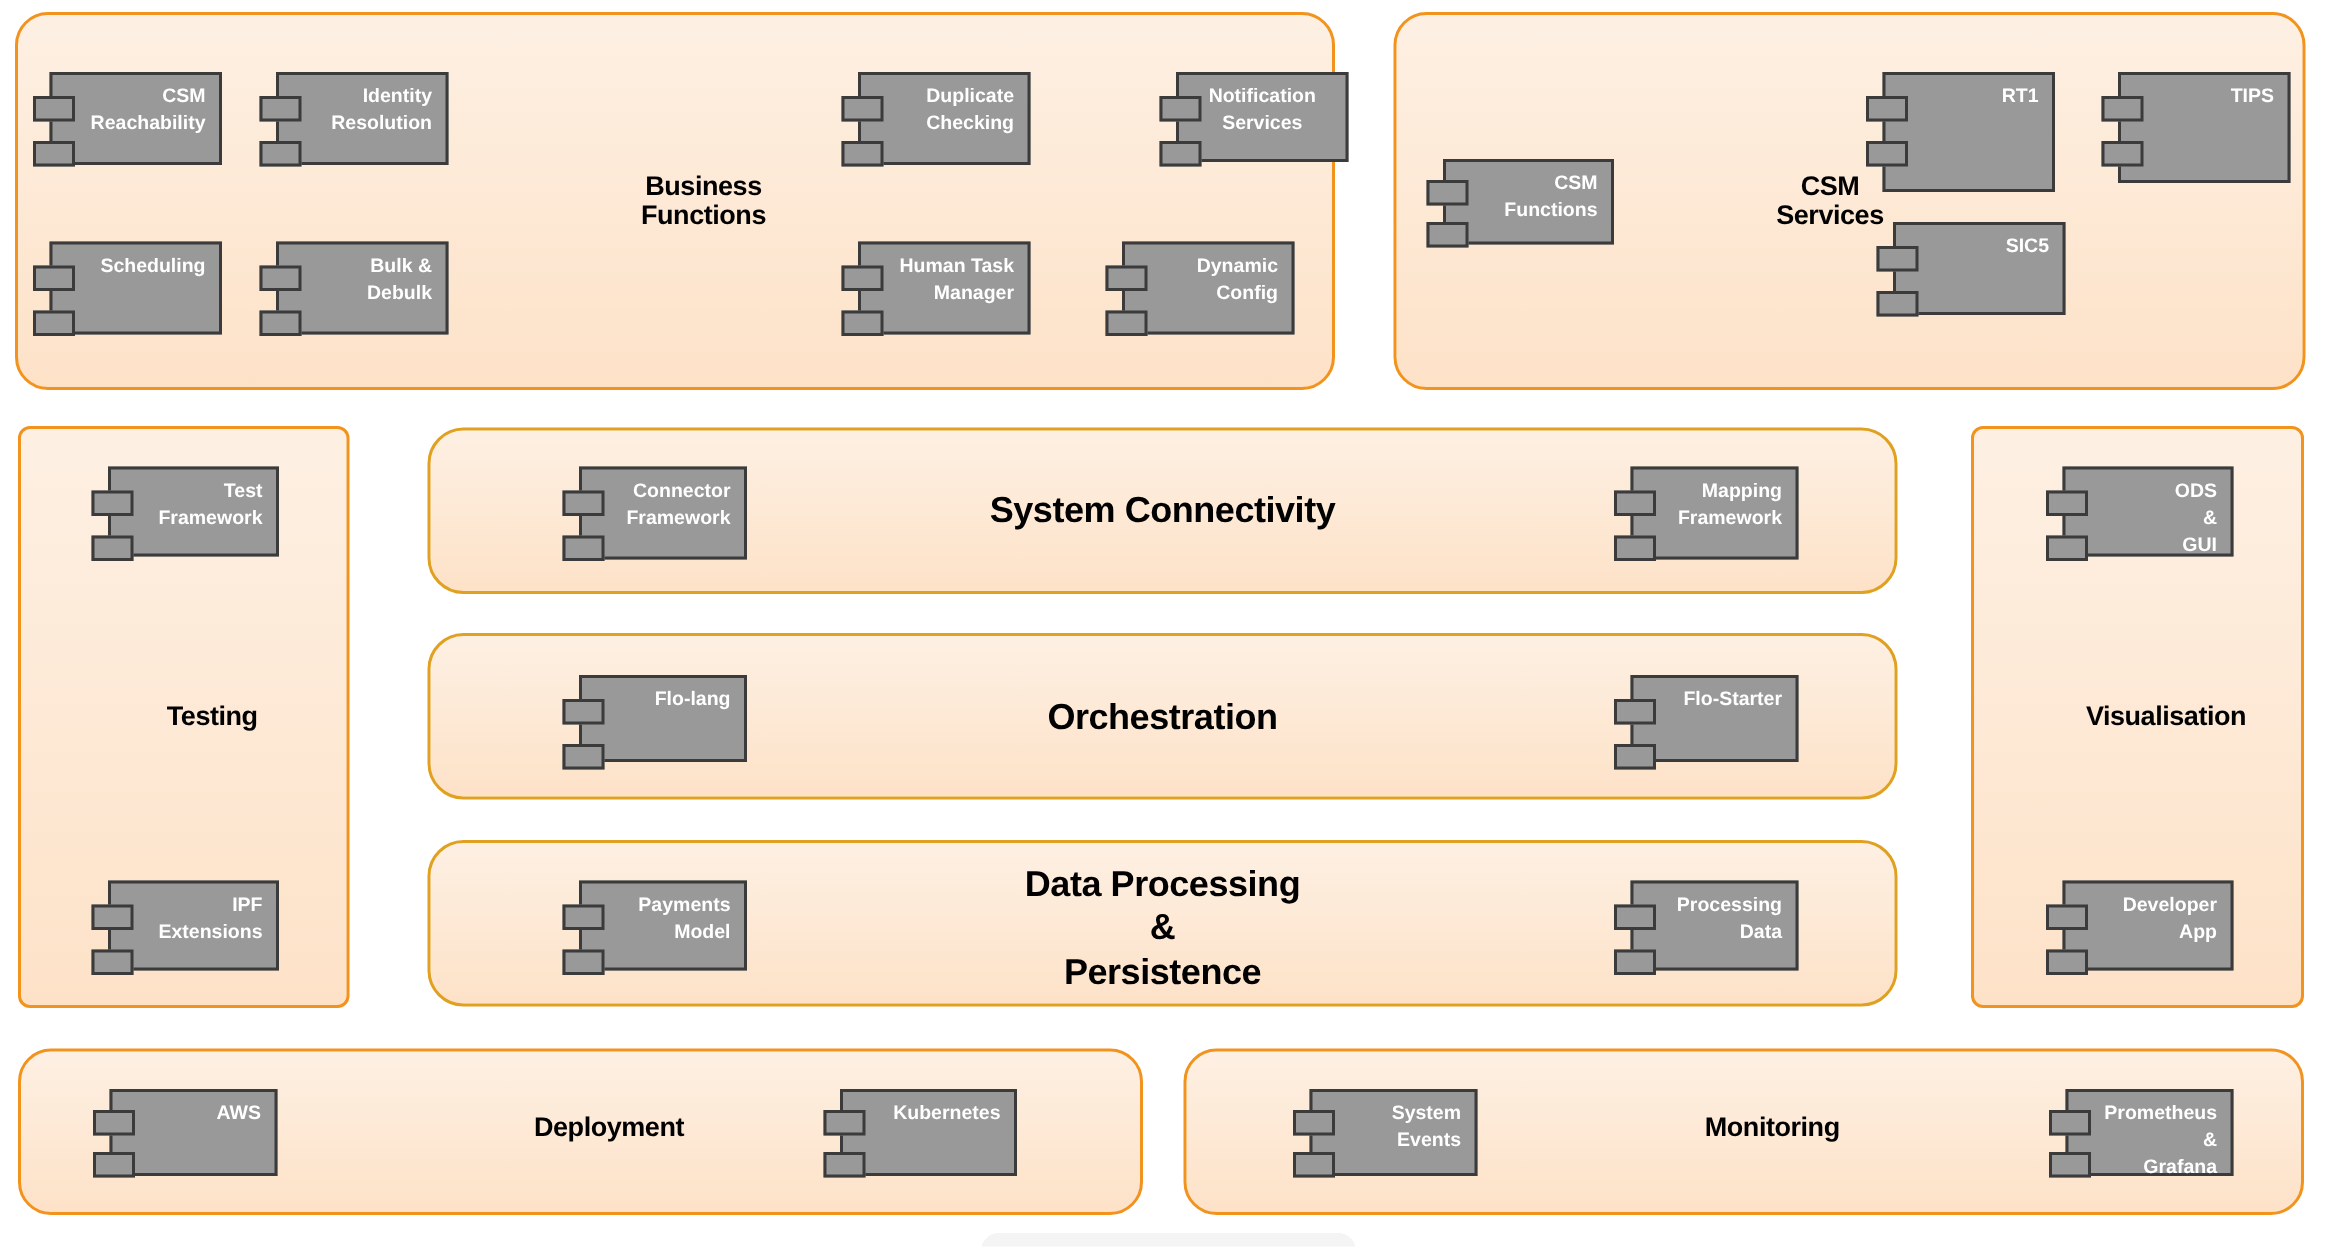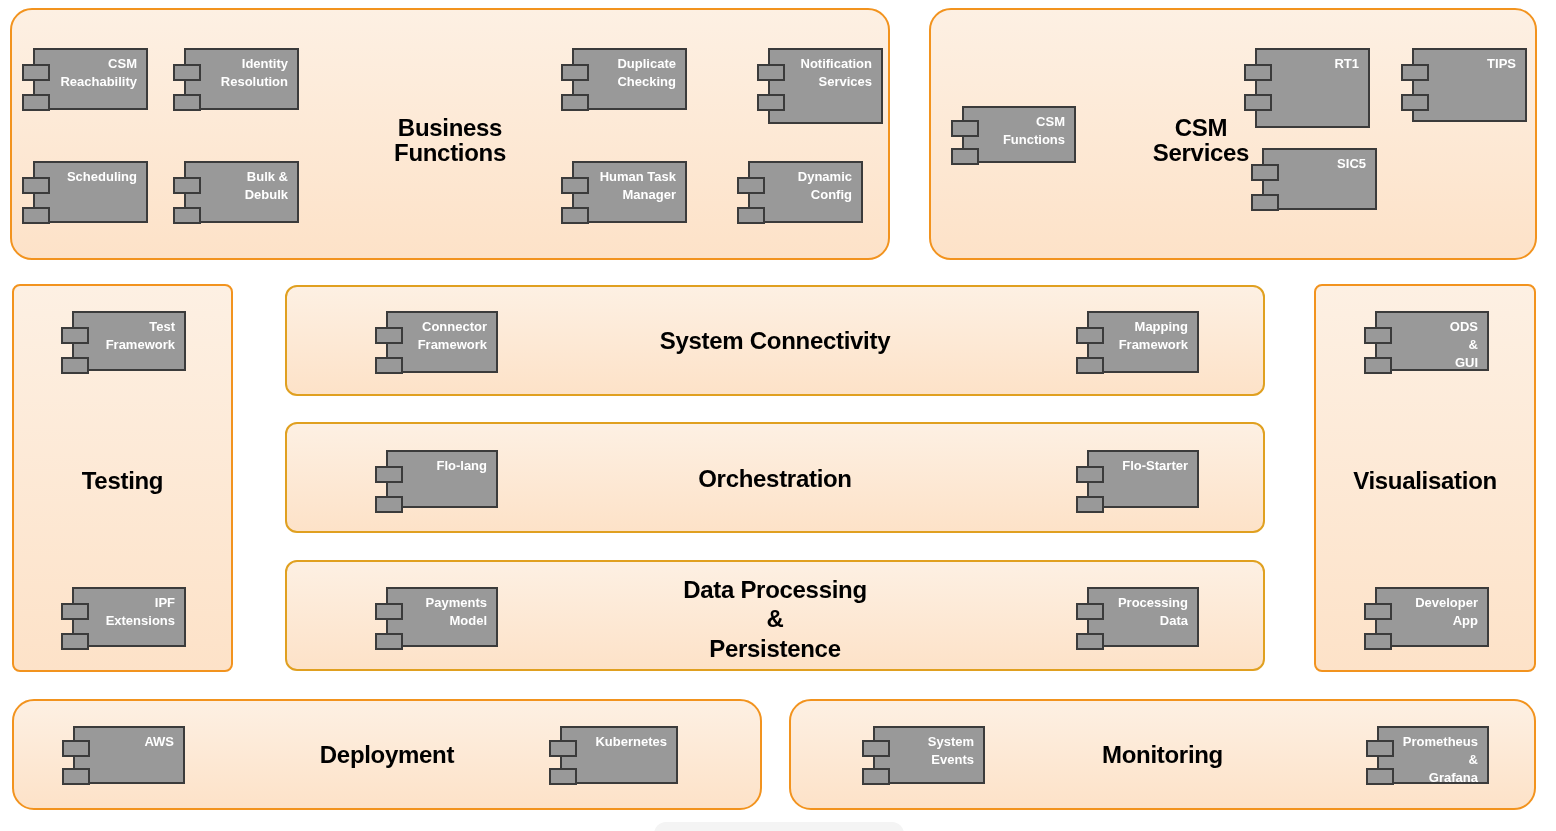--- a/index.html
+++ b/index.html
@@ -23,37 +23,37 @@
   
   .panel {
     position: absolute;
     border-radius: 22px;
     background: linear-gradient(to bottom, #fdf0e3 0%, #fde2c8 100%);
     border: 2px solid #f2931e;
   }
   .panel.amber {
     border-color: #e0a020;
     border-width: 2px;
-    border-radius: 12px;
+    border-radius: 24px;
   }
   .panel.tall { border-radius: 8px; }
 
   
   .panel-title {
     position: absolute;
     left: 0;
     width: 100%;
     text-align: center;
     font-weight: bold;
     color: #000000;
     line-height: 1.05;
     letter-spacing: -0.3px;
     white-space: pre-line;
   }
-  .t-26 { font-size: 24px; }
+  .t-26 { font-size: 18px; margin-left: 19px; }
   .t-24 { font-size: 24px; }
 
   
   .component {
     position: absolute;
     background: #999999;
     border: 2px solid #3b3b3b;
     color: #ffffff;
     font-size: 13px;
     font-weight: bold;
@@ -98,21 +98,21 @@
     <div class="panel-title t-26" style="top:105px;">Business
 Functions</div>
   </div>
 
   <div class="component" style="left:33px; top:48px; width:115px; height:62px;">CSM
 Reachability</div>
   <div class="component" style="left:572px; top:48px; width:115px; height:62px;">Duplicate
 Checking</div>
   <div class="component" style="left:184px; top:48px; width:115px; height:62px;">Identity
 Resolution</div>
-  <div class="component" style="left:768px; top:48px; width:115px; height:76px;">Notification
+  <div class="component" style="left:784px; top:48px; width:115px; height:60px;text-align:center;">Notification
 Services</div>
 
   <div class="component" style="left:33px; top:161px; width:115px; height:62px;">Scheduling</div>
   <div class="component" style="left:184px; top:161px; width:115px; height:62px;">Bulk &amp;
 Debulk</div>
   <div class="component" style="left:572px; top:161px; width:115px; height:62px;">Human Task
 Manager</div>
   <div class="component" style="left:748px; top:161px; width:115px; height:62px;">Dynamic
 Config</div>
 

